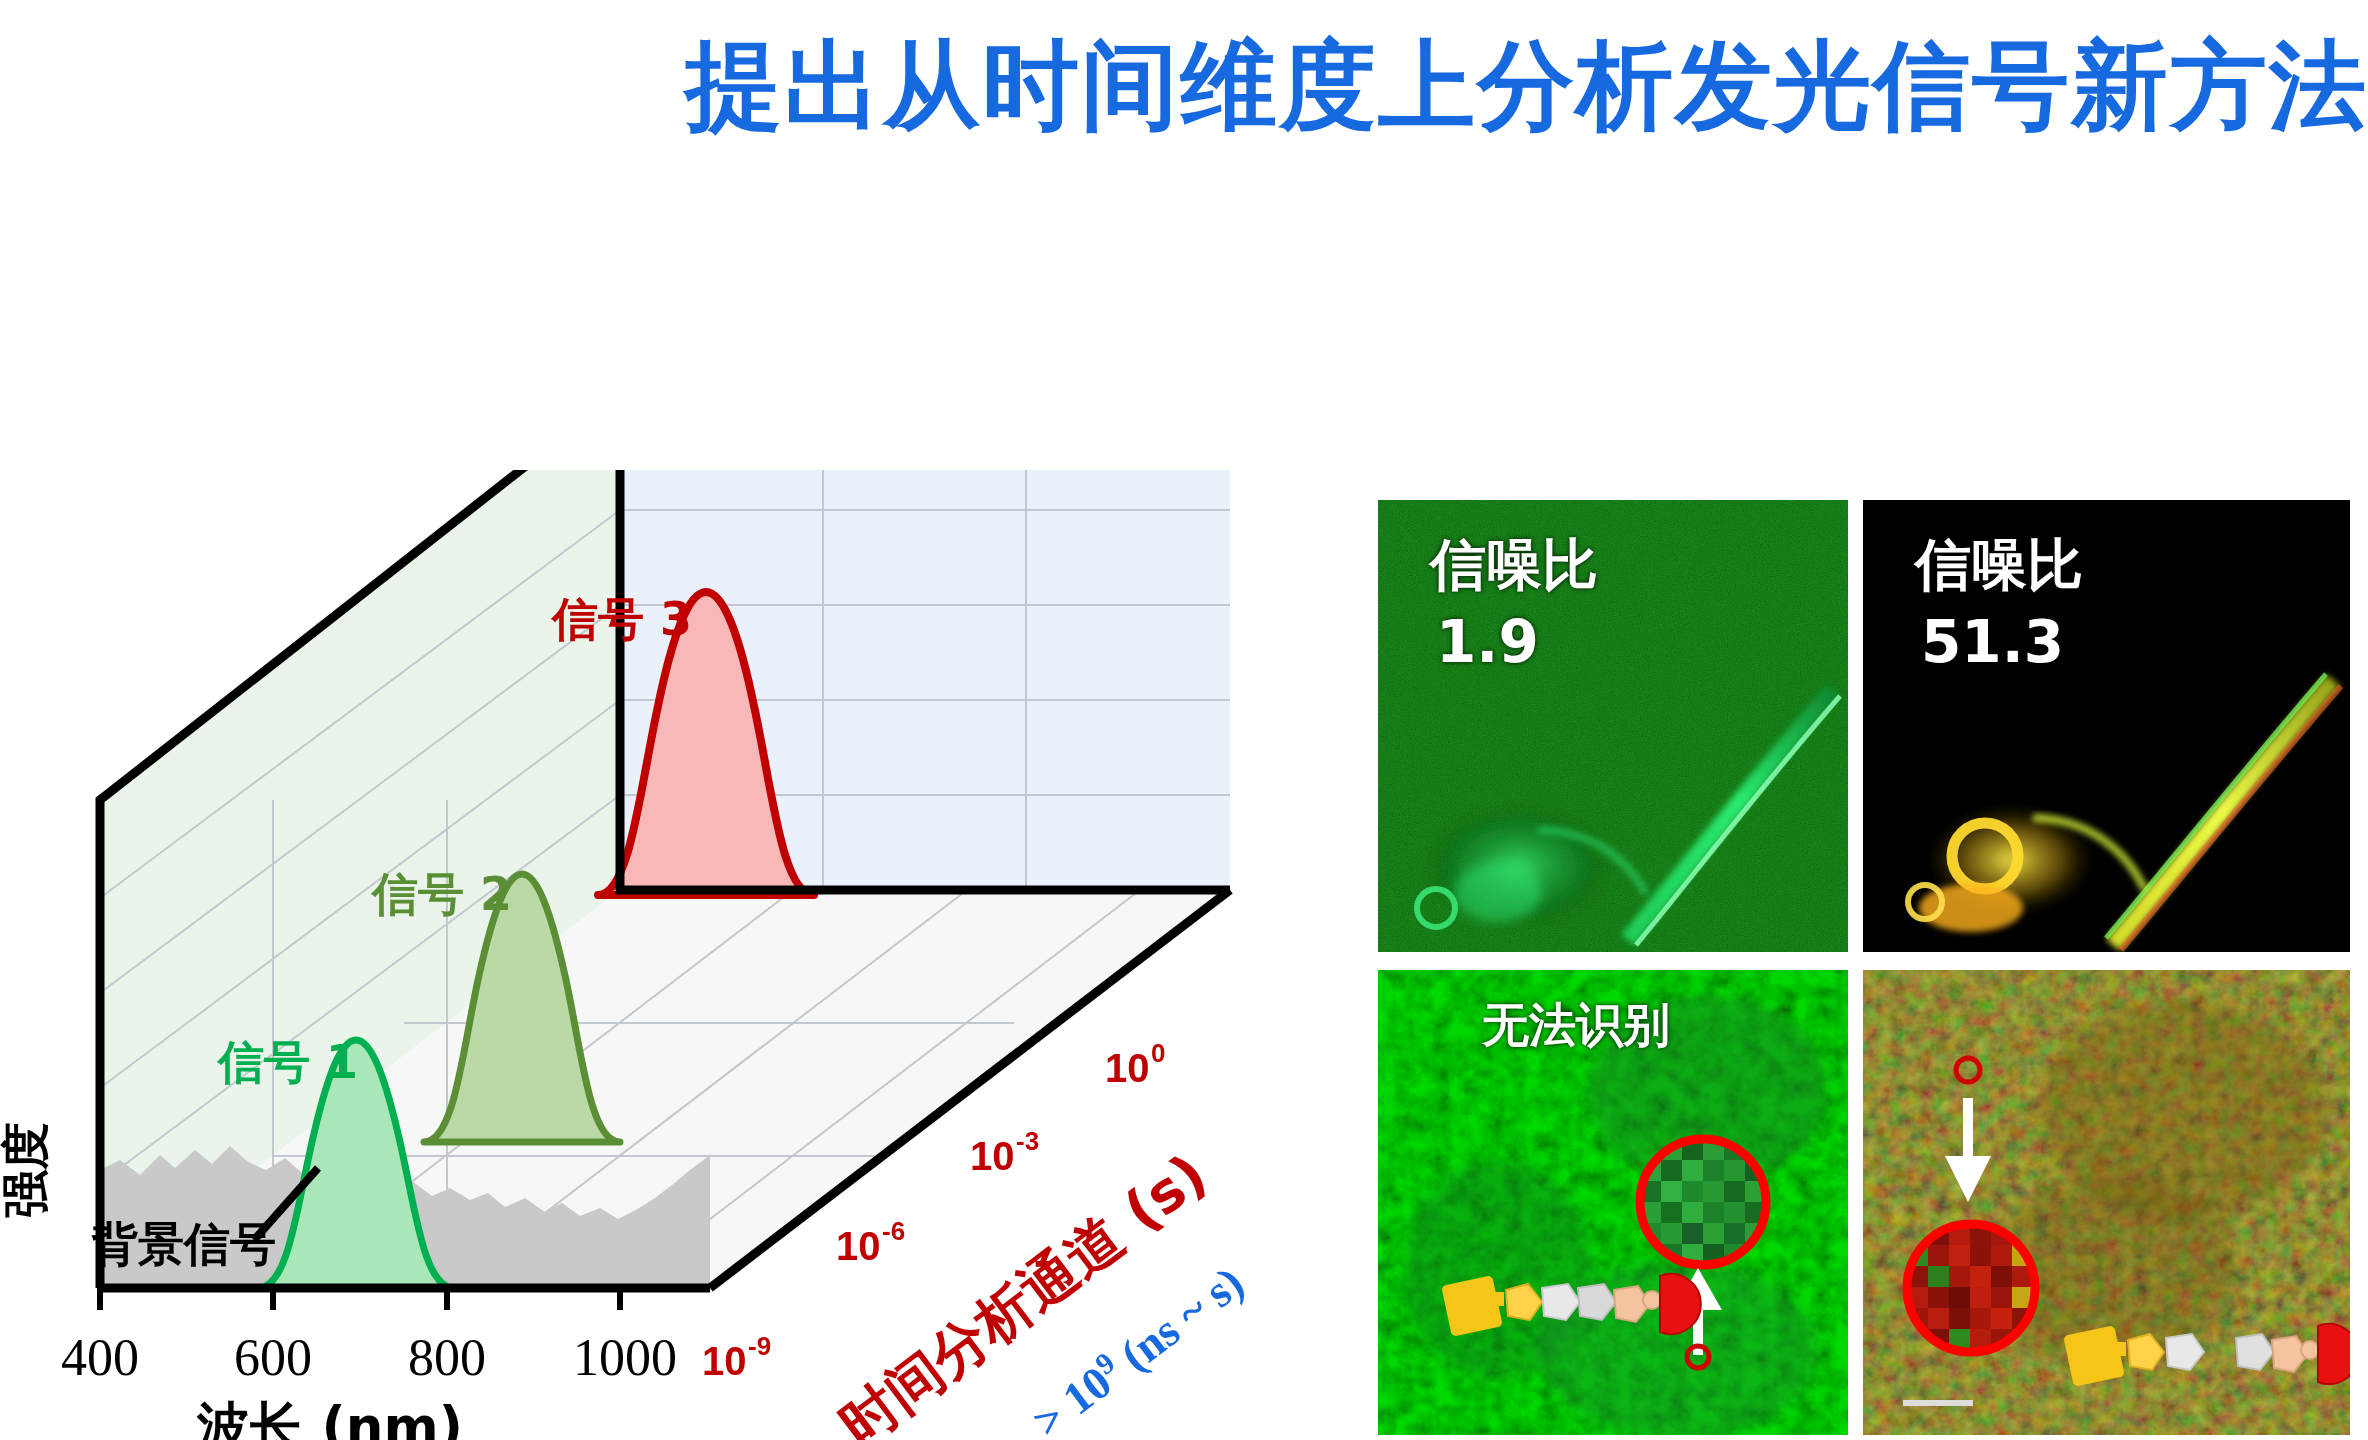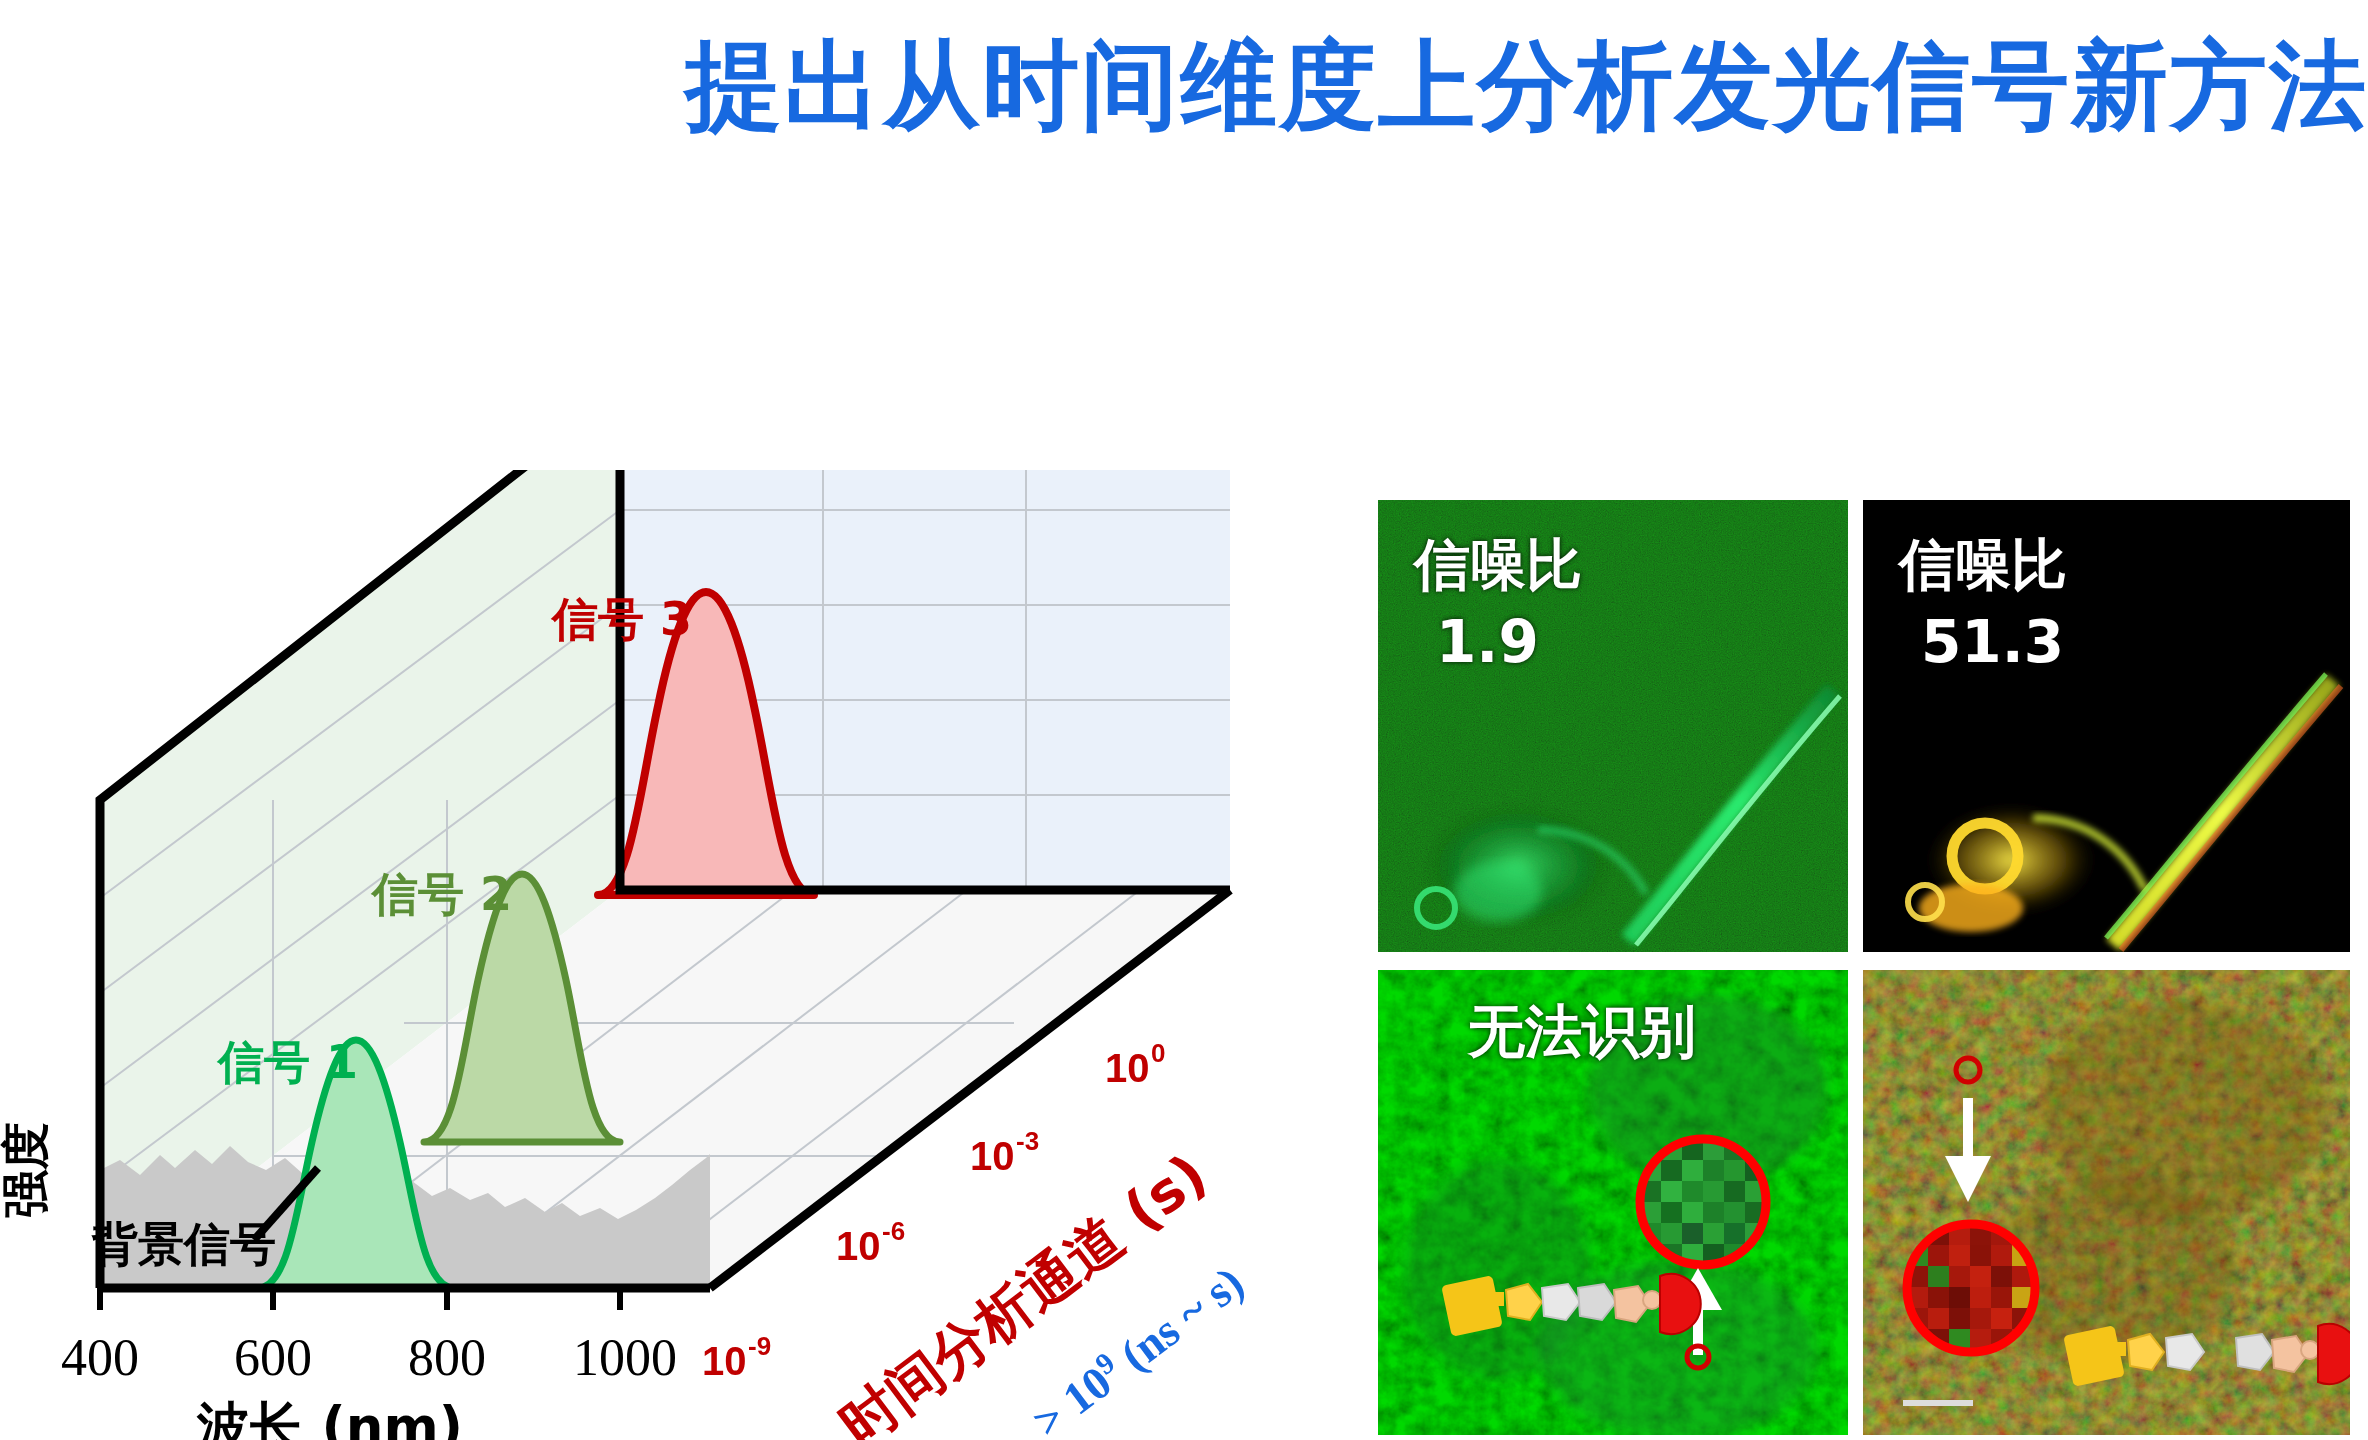--- a/index.html
+++ b/index.html
@@ -24,23 +24,23 @@
   .panel{position:absolute;overflow:hidden;background:#000;}
   .p-tl{left:0;top:0;width:470px;height:452px;}
   .p-tr{left:485px;top:0;width:487px;height:452px;}
   .p-bl{left:0;top:470px;width:470px;height:465px;}
   .p-br{left:485px;top:470px;width:487px;height:465px;}
   .panel-label{
     position:absolute;color:#fff;font-weight:bold;z-index:6;
     font-family:"DejaVu Sans","Liberation Sans",sans-serif;
     text-shadow:0 0 5px rgba(0,0,0,.9);white-space:nowrap;
   }
-  .lab-snr{left:36px;top:28px;font-size:56px;}
+  .lab-snr{left:52px;top:28px;font-size:56px;}
   .lab-val{left:58px;top:108px;font-size:58px;}
-  .lab-rec{left:90px;top:24px;font-size:57px;}
+  .lab-rec{left:104px;top:24px;font-size:47px;}
   .lab-rec2{left:30px;top:24px;font-size:57px;}
 </style>
 </head>
 <body>
 
 <div class="title-block">
   <div class="title-line">提出从时间维度上分析发光信号新方法</div>
 </div>
 
 <div class="chart-wrap" style="top:470px">

